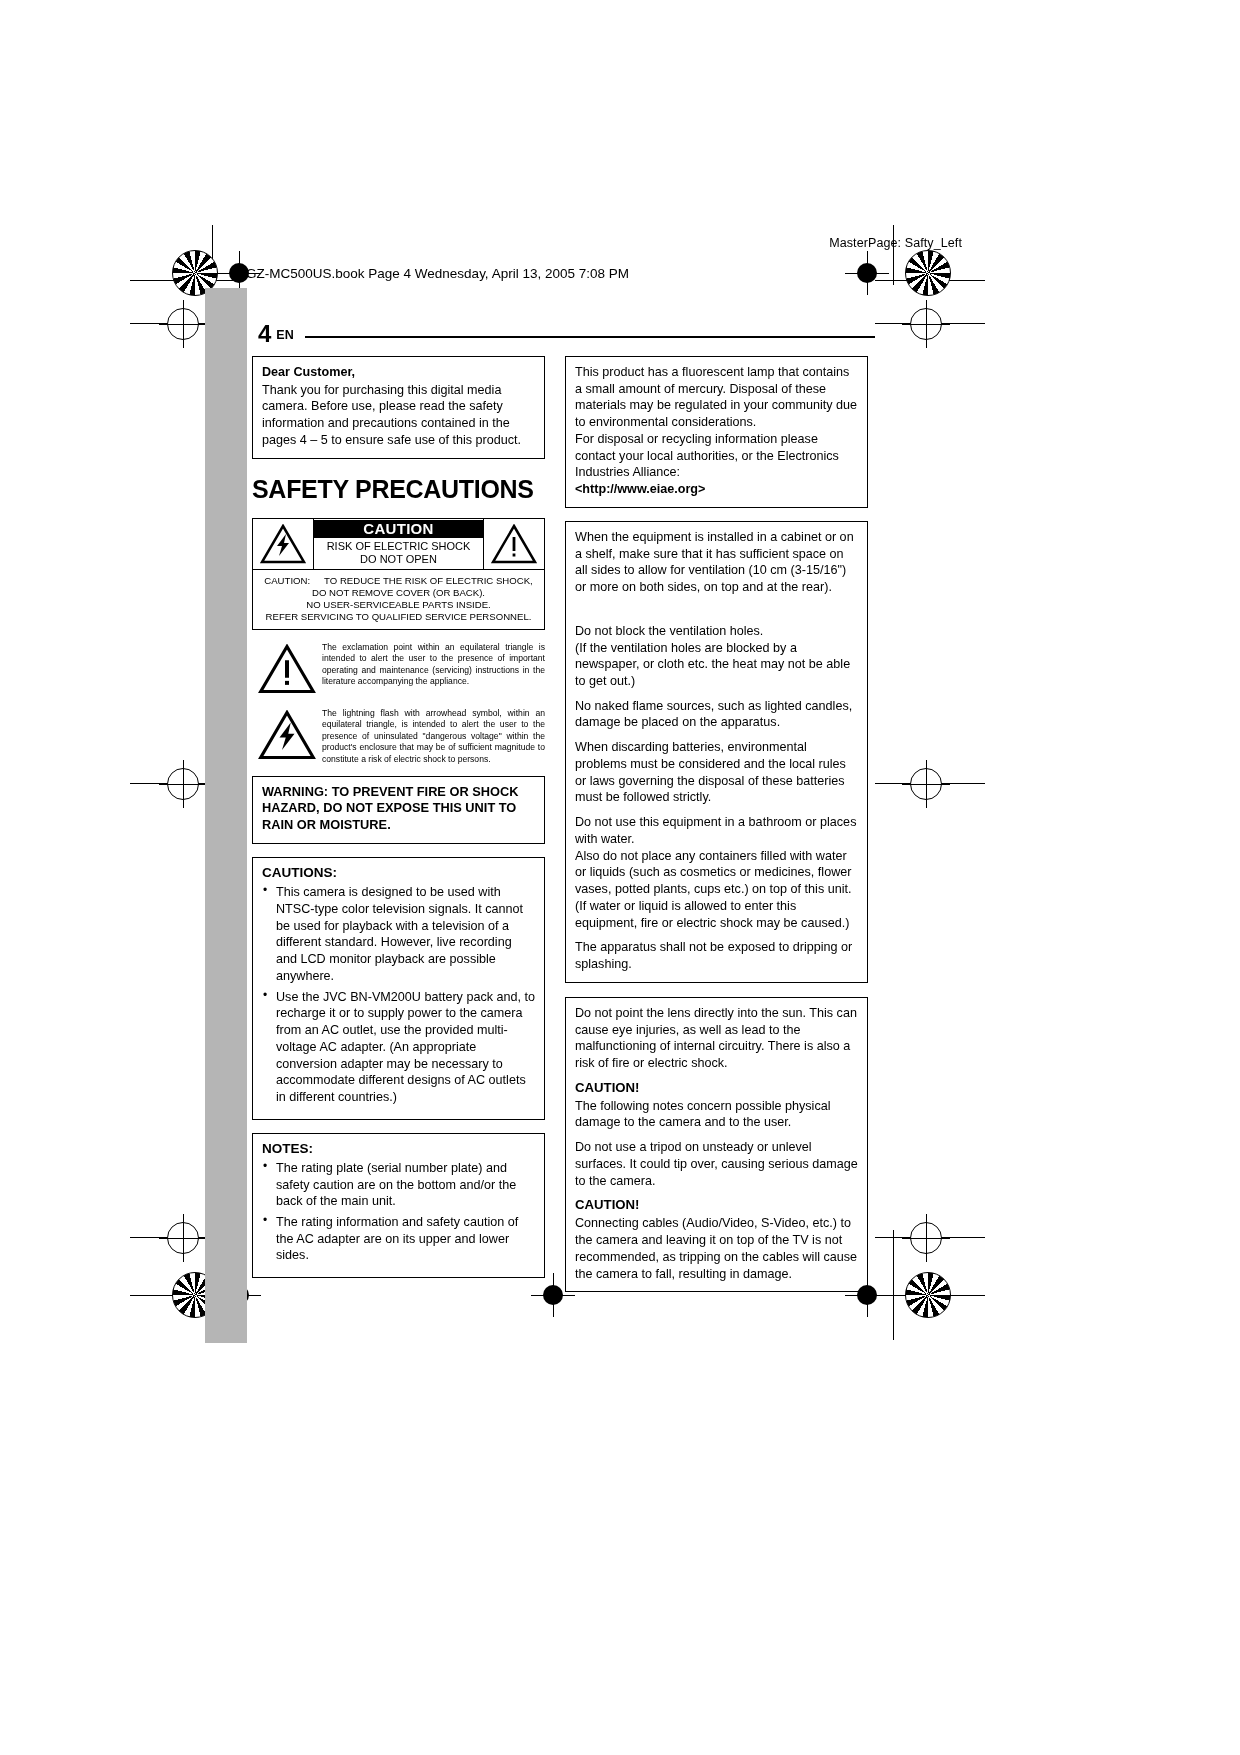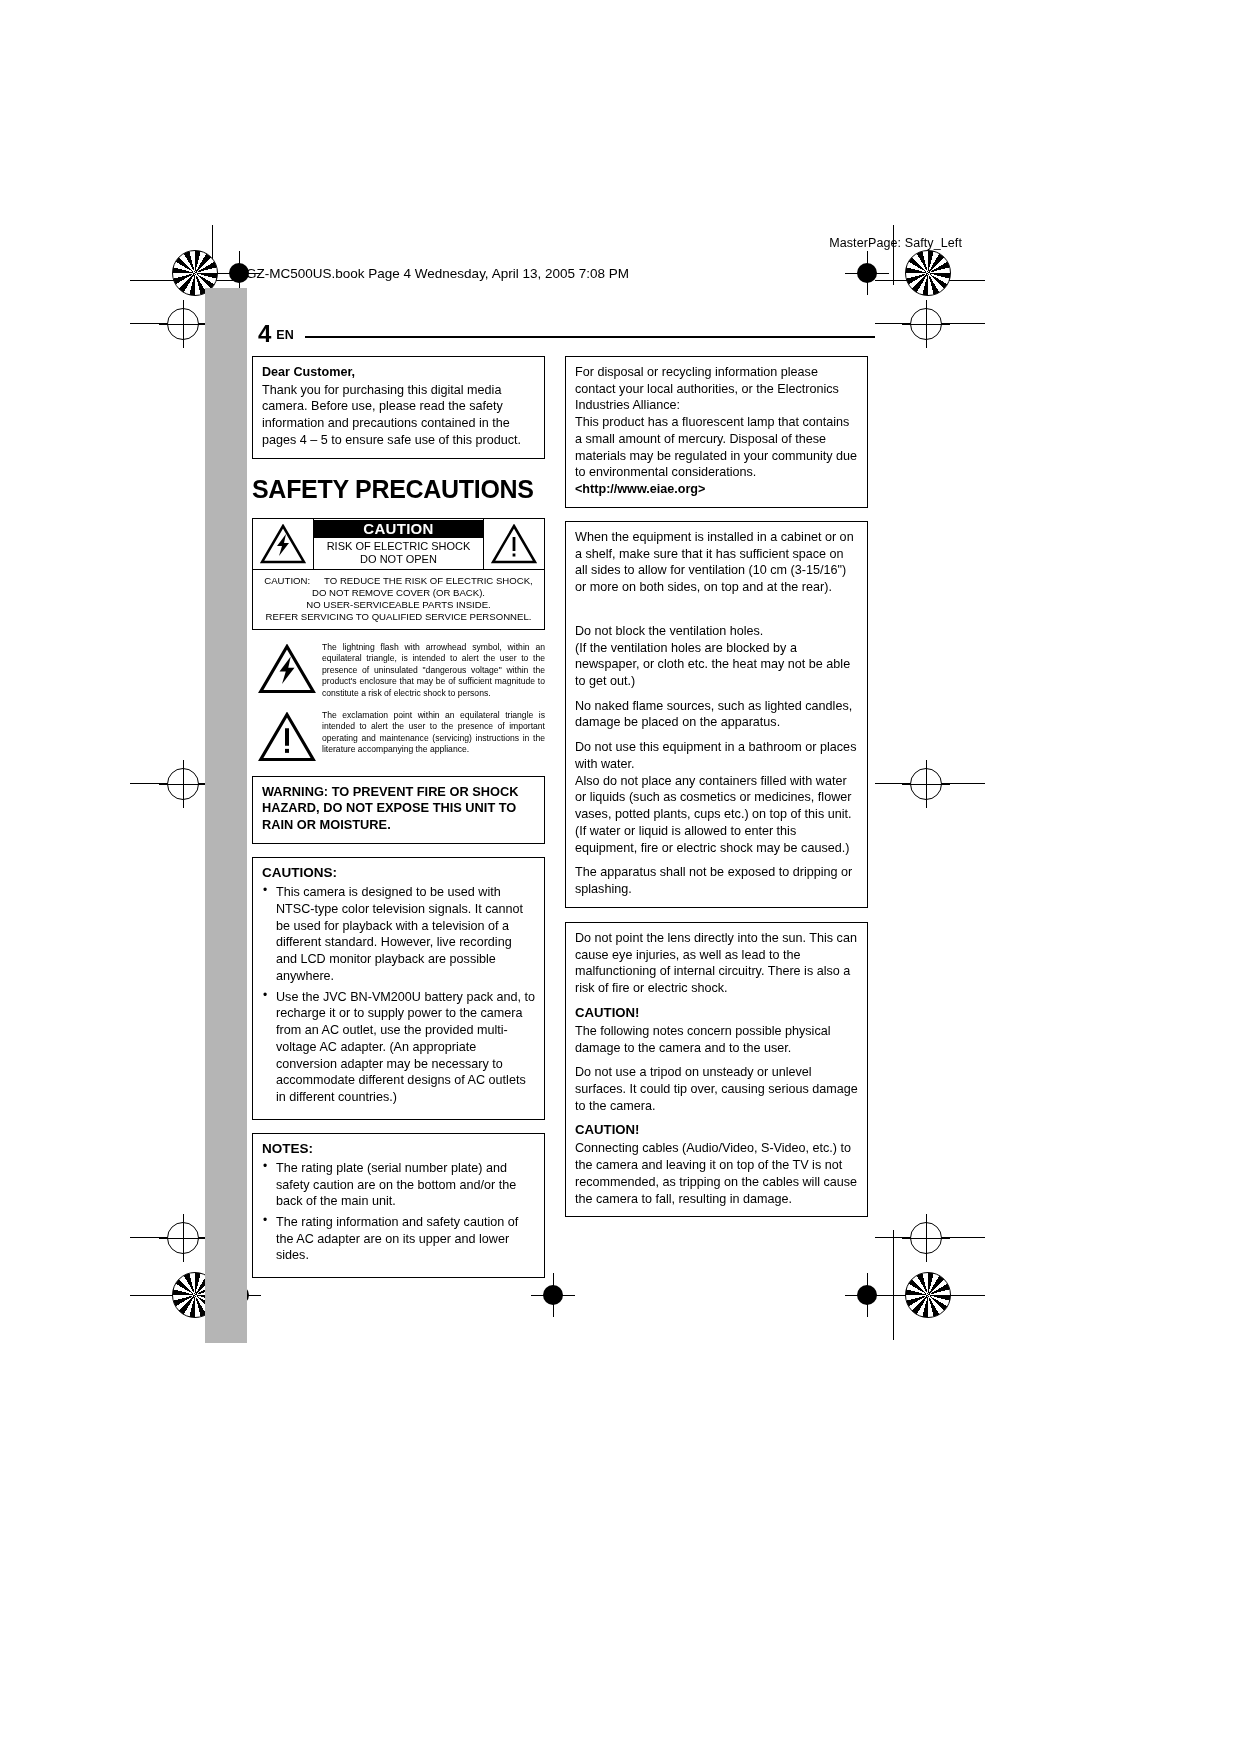--- a/index.html
+++ b/index.html
@@ -342,41 +342,41 @@
       </div>
     </div>
     <div class="caution-bottom">
       <span class="lead" style="margin-right:14px;">CAUTION:</span><span>TO REDUCE THE RISK OF ELECTRIC SHOCK,</span><br>
       <span>DO NOT REMOVE COVER (OR BACK).</span><br>
       <span>NO USER-SERVICEABLE PARTS INSIDE.</span><br>
       <span>REFER SERVICING TO QUALIFIED SERVICE PERSONNEL.</span>
     </div>
   </div>
 
-  <div class="sym-row">
-    <div class="sym-graphic">
-      <svg width="58" height="50" viewBox="0 0 46 40" aria-hidden="true">
-        <polygon points="23,2 44,38 2,38" fill="none" stroke="#000" stroke-width="2.5"></polygon>
-        <polygon points="26,10 17,22 22,22 19,32 29,19 24,19" fill="#000"></polygon>
-      </svg>
-    </div>
-    <div class="sym-text">The lightning flash with arrowhead symbol, within an equilateral triangle, is intended to alert the user to the presence of uninsulated "dangerous voltage" within the product's enclosure that may be of sufficient magnitude to constitute a risk of electric shock to persons.</div>
-  </div>
-
   <div class="sym-row" style="margin-bottom:14px;">
     <div class="sym-graphic">
       <svg width="58" height="50" viewBox="0 0 46 40" aria-hidden="true">
         <polygon points="23,2 44,38 2,38" fill="none" stroke="#000" stroke-width="2.5"></polygon>
         <rect x="21.4" y="13" width="3.2" height="14" fill="#000"></rect>
         <rect x="21.4" y="29.5" width="3.2" height="3.2" fill="#000"></rect>
       </svg>
     </div>
     <div class="sym-text">The exclamation point within an equilateral triangle is intended to alert the user to the presence of important operating and maintenance (servicing) instructions in the literature accompanying the appliance.</div>
   </div>
 
+  <div class="sym-row">
+    <div class="sym-graphic">
+      <svg width="58" height="50" viewBox="0 0 46 40" aria-hidden="true">
+        <polygon points="23,2 44,38 2,38" fill="none" stroke="#000" stroke-width="2.5"></polygon>
+        <polygon points="26,10 17,22 22,22 19,32 29,19 24,19" fill="#000"></polygon>
+      </svg>
+    </div>
+    <div class="sym-text">The lightning flash with arrowhead symbol, within an equilateral triangle, is intended to alert the user to the presence of uninsulated "dangerous voltage" within the product's enclosure that may be of sufficient magnitude to constitute a risk of electric shock to persons.</div>
+  </div>
+
   <div class="box warn-box">
     <p>WARNING: TO PREVENT FIRE OR SHOCK HAZARD, DO NOT EXPOSE THIS UNIT TO RAIN OR MOISTURE.</p>
   </div>
 
   <div class="box">
     <h2 class="boxhead">CAUTIONS:</h2>
     <ul class="bullets">
       <li>This camera is designed to be used with NTSC-type color television signals. It cannot be used for playback with a television of a different standard. However, live recording and LCD monitor playback are possible anywhere.</li>
       <li>Use the JVC BN-VM200U battery pack and, to recharge it or to supply power to the camera from an AC outlet, use the provided multi-voltage AC adapter. (An appropriate conversion adapter may be necessary to accommodate different designs of AC outlets in different countries.)</li>
     </ul>
@@ -388,30 +388,31 @@
       <li>The rating plate (serial number plate) and safety caution are on the bottom and/or the back of the main unit.</li>
       <li>The rating information and safety caution of the AC adapter are on its upper and lower sides.</li>
     </ul>
   </div>
 
 </div>
 
 <div class="col-right">
 
   <div class="box">
+    <p style="margin-bottom:0;">This product has a fluorescent lamp that contains a small amount of mercury. Disposal of these materials may be regulated in your community due to environmental considerations.</p>
     <p style="margin-bottom:0;">For disposal or recycling information please contact your local authorities, or the Electronics Industries Alliance:</p>
-    <p style="margin-bottom:0;">This product has a fluorescent lamp that contains a small amount of mercury. Disposal of these materials may be regulated in your community due to environmental considerations.</p>
     <p class="bold">&lt;http://www.eiae.org&gt;</p>
   </div>
 
   <div class="box" style="margin-bottom:14px;">
     <p>When the equipment is installed in a cabinet or on a shelf, make sure that it has sufficient space on all sides to allow for ventilation (10 cm (3-15/16") or more on both sides, on top and at the rear).</p>
     <p style="white-space:pre-line;margin-top:27px;">Do not block the ventilation holes.
 (If the ventilation holes are blocked by a newspaper, or cloth etc. the heat may not be able to get out.)</p>
     <p>No naked flame sources, such as lighted candles, damage be placed on the apparatus.</p>
+    <p>When discarding batteries, environmental problems must be considered and the local rules or laws governing the disposal of these batteries must be followed strictly.</p>
     <p style="white-space:pre-line;">Do not use this equipment in a bathroom or places with water.
 Also do not place any containers filled with water or liquids (such as cosmetics or medicines, flower vases, potted plants, cups etc.) on top of this unit. (If water or liquid is allowed to enter this equipment, fire or electric shock may be caused.)</p>
     <p>The apparatus shall not be exposed to dripping or splashing.</p>
   </div>
 
   <div class="box">
     <p>Do not point the lens directly into the sun. This can cause eye injuries, as well as lead to the malfunctioning of internal circuitry. There is also a risk of fire or electric shock.</p>
     <h3 class="caution-head">CAUTION!</h3>
     <p>The following notes concern possible physical damage to the camera and to the user.</p>
     <p>Do not use a tripod on unsteady or unlevel surfaces. It could tip over, causing serious damage to the camera.</p>

